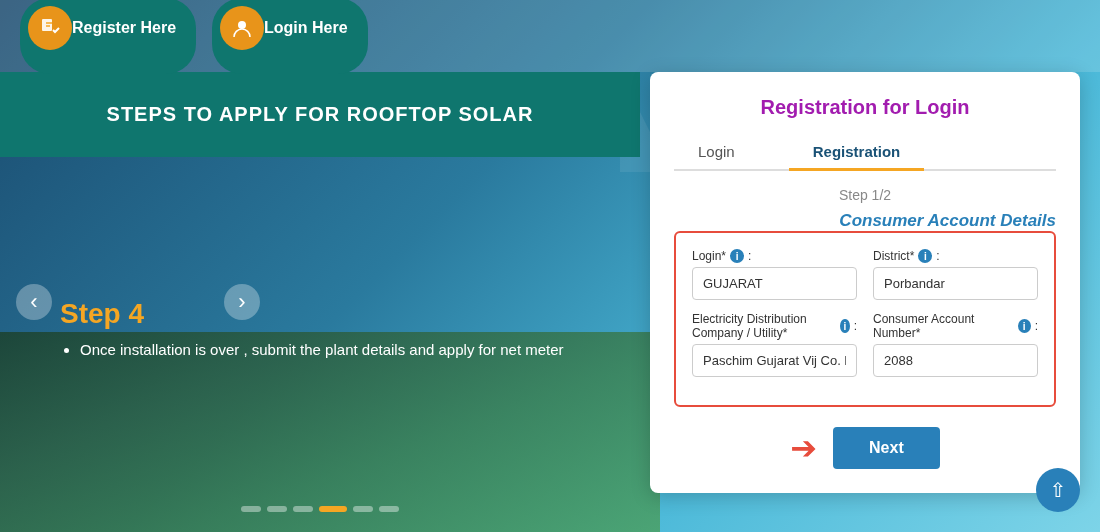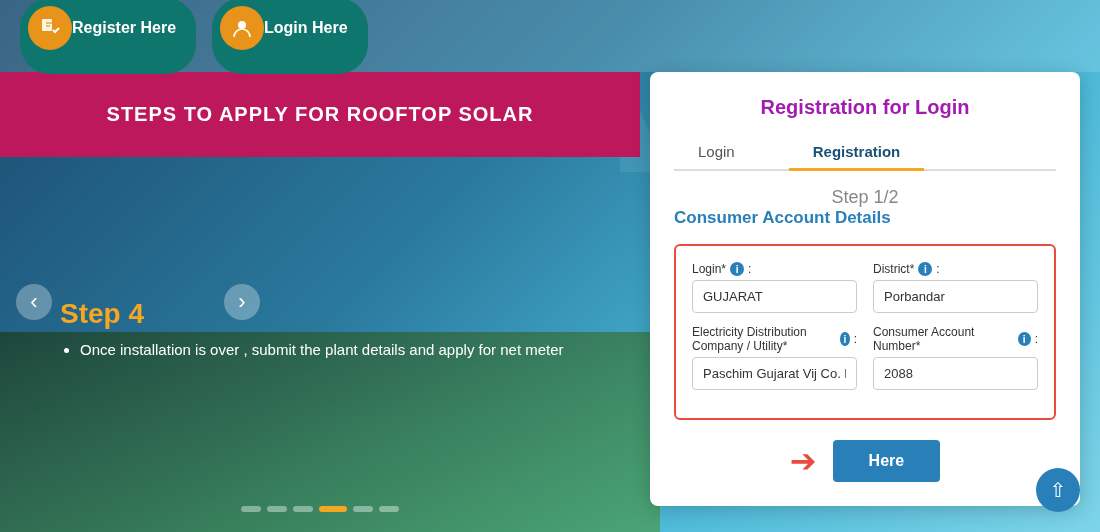--- a/index.html
+++ b/index.html
@@ -75,21 +75,21 @@
     .left-panel {
       position: absolute;
       top: 72px;
       left: 0;
       width: 640px;
       bottom: 0;
       z-index: 5;
     }
 
     .steps-header {
-      background: #be185d;
+      background: #0f766e;
       text-align: center;
       padding: 31px;
       font-size: 20px;
       font-weight: bold;
       color: white;
       letter-spacing: 1px;
     }
 
     .step-content {
       position: absolute;
@@ -199,31 +199,31 @@
       margin-bottom: -2px;
     }
     .tab.active {
       color: #1a5276;
       border-bottom-color: #f5a623;
       font-weight: bold;
     }
 
     .step-indicator {
       text-align: center;
-      font-size: 18px;
+      font-size: 14px;
       color: #888;
-      margin-bottom: 0;
+      margin-bottom: 8px;
     }
 
     .form-subtitle {
-      text-align: left;
+      text-align: right;
       font-size: 17px;
       color: #2980b9;
       font-weight: bold;
-      margin-bottom: 16px;
+      font-style: italic;
     }
 
     
     .form-box {
       border: 2px solid #e74c3c;
       border-radius: 6px;
       padding: 16px;
       margin-bottom: 20px;
     }
 
@@ -438,18 +438,18 @@
           <span> :</span>
         </div>
         <input class="form-input" type="text" value="2088" style="">
       </div>
     </div>
   </div>
 
   <div class="action-area">
     <span class="arrow-indicator">➔</span>
     <button class="next-btn">
-      <span>Here</span>
+      <span>Next</span>
     </button>
   </div>
 </div>
 
 <button class="scroll-top">⇧</button>
 
 </body></html>

